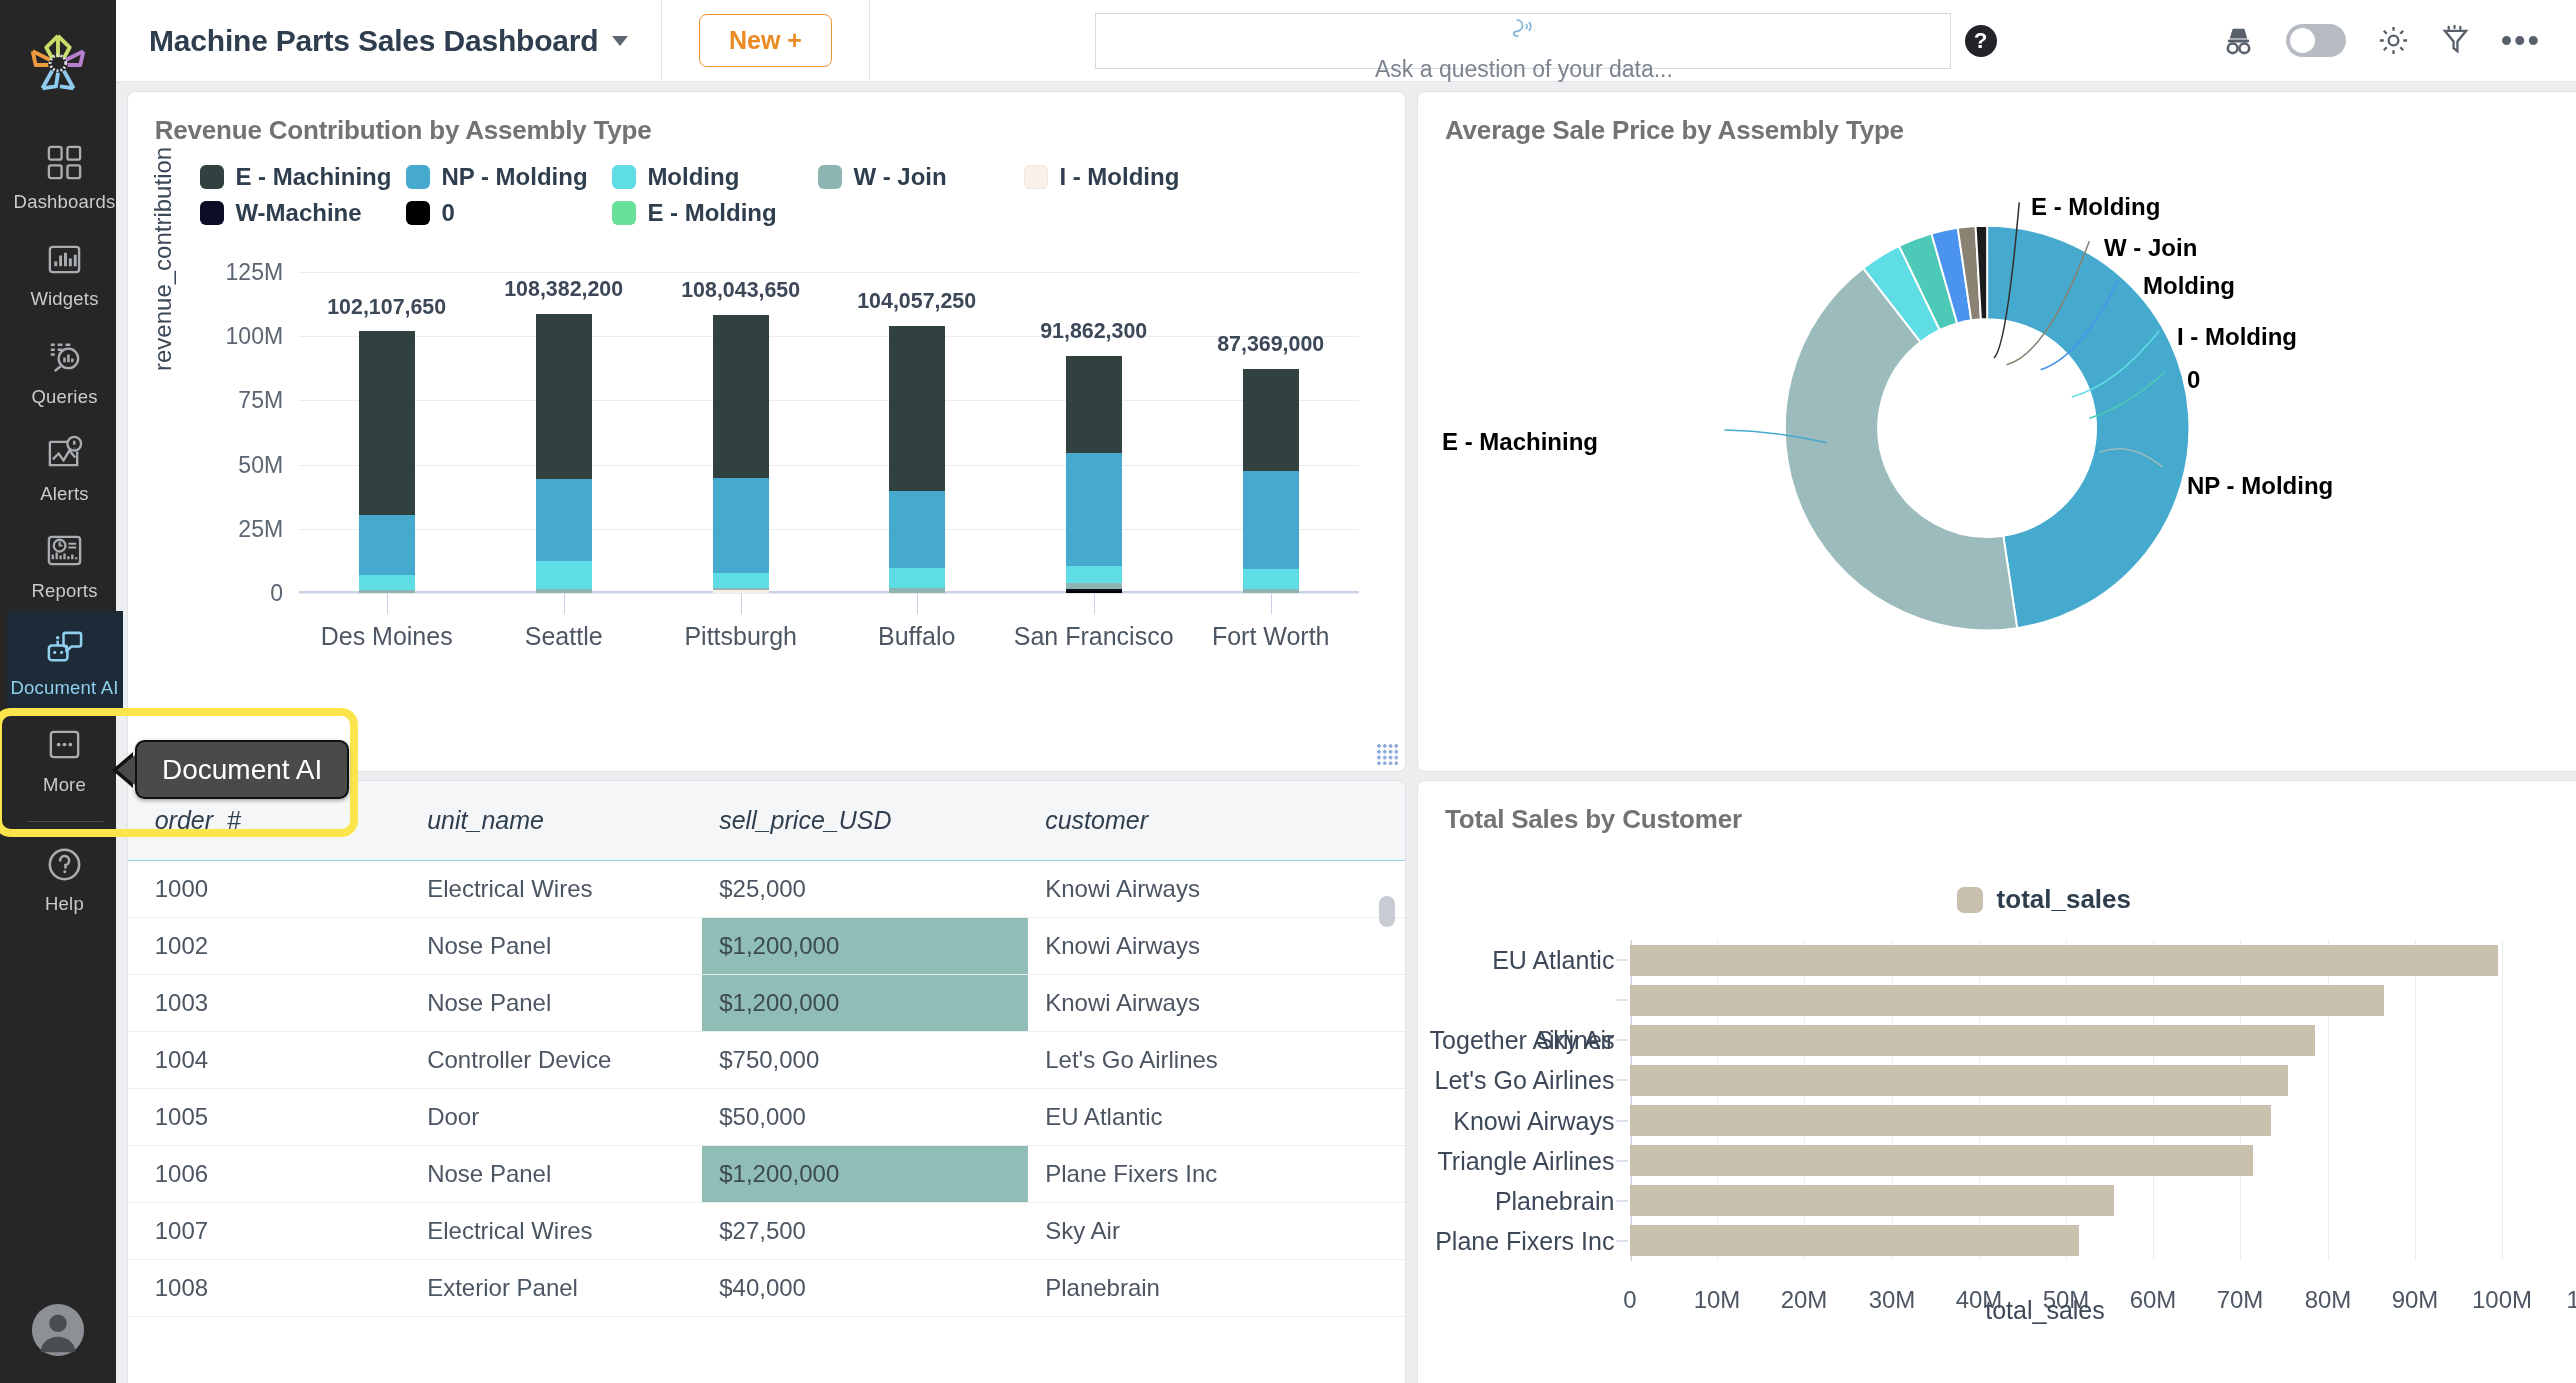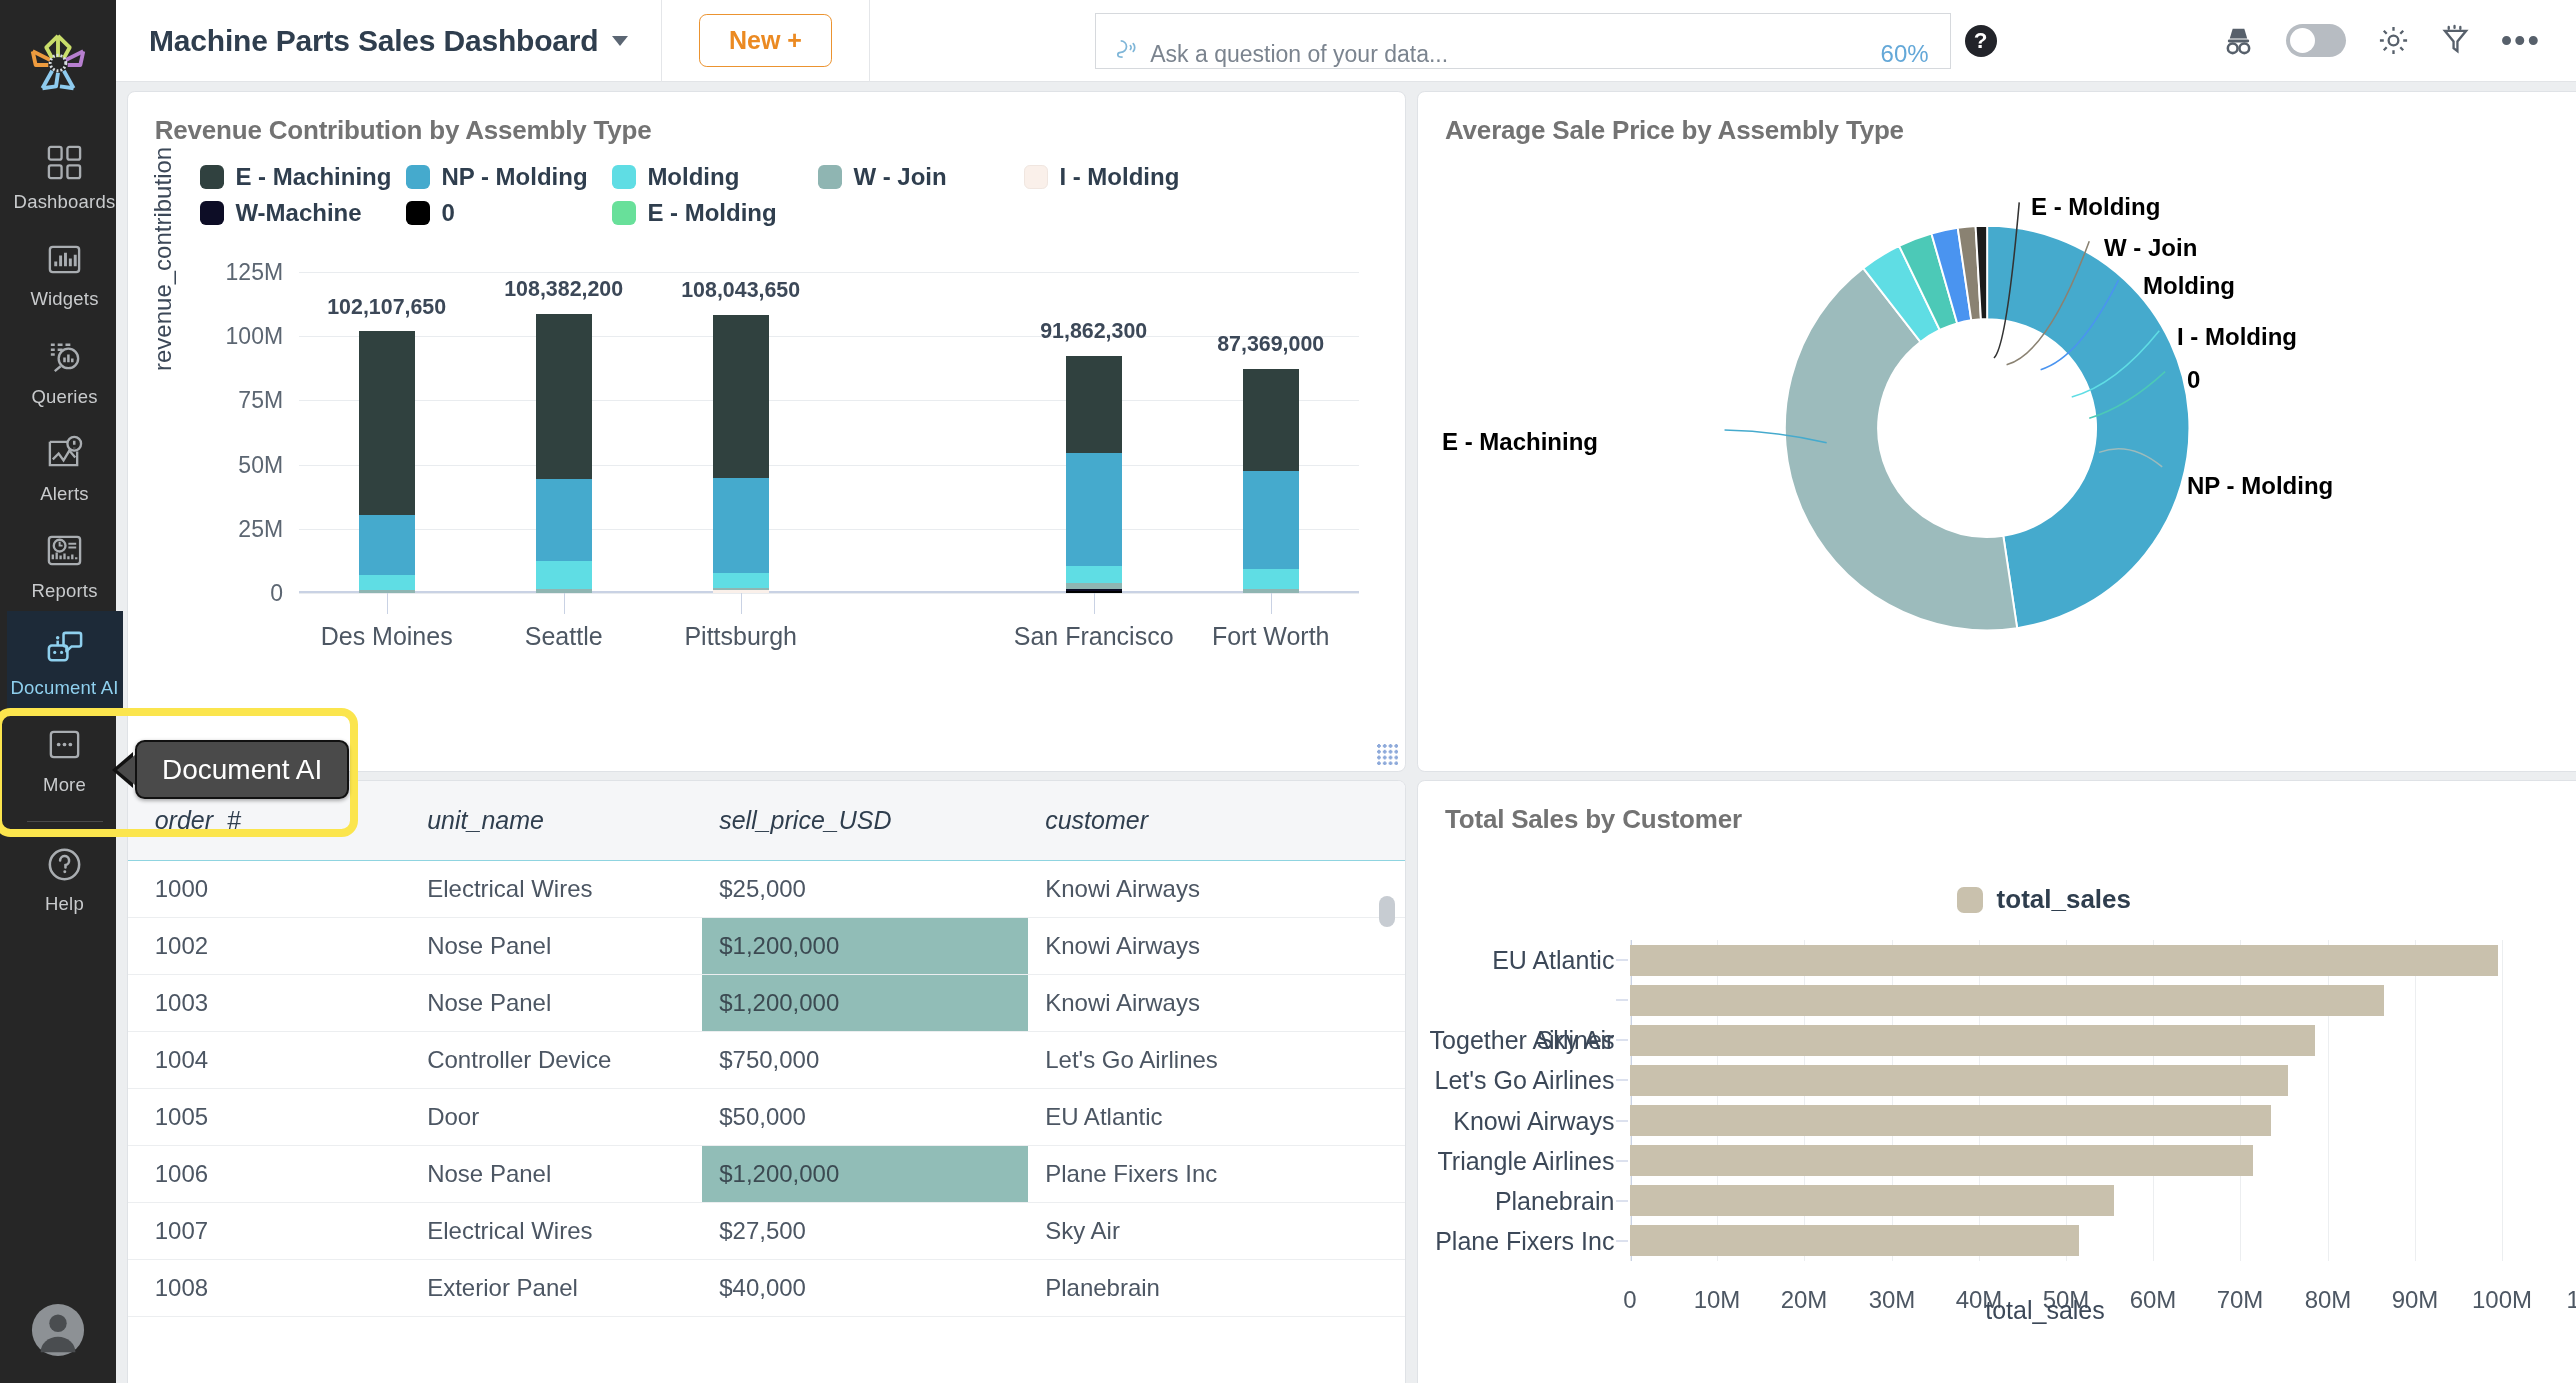--- a/index.html
+++ b/index.html
@@ -77,21 +77,21 @@
   }
   .new-btn-zone { padding: 0 37px; height: 82px; display: flex; align-items: center; border-right: 1px solid #e4e6e9;}
   .new-btn {
     border: 1.9px solid #eb9330; color: #eb8a22; background: #fff;
     font-size: 25px; font-weight: bold; border-radius: 7.8px; padding: 10.7px 29px; cursor: pointer;
     font-family: "Liberation Sans", sans-serif;
   }
   .search-zone { flex: 1; display: flex; align-items: center; justify-content: center; }
   .search-box {
     width: 856px; height: 56px; border: 1px solid #d6d9dd; background: #fff;
-    display: flex; align-items: flex-end; padding: 0 15.6px; gap: 9.7px;
+    display: flex; align-items: center; padding: 0 15.6px; gap: 9.7px; flex-direction: column;
   }
   .search-input {
     flex: 1; border: none; outline: none; font-size: 23px; color: #6b7580;
     font-family: "Liberation Sans", sans-serif; background: transparent;
   }
   .search-input::placeholder { color: #7b848f; }
   .zoom-pct { font-size: 24px; color: #64a8d8; margin-right: 5.8px; }
   .help-dot {
     width: 32px; height: 32px; border-radius: 50%; background: #22242a; color: #fff;
     font-size: 22.4px; font-weight: bold; display: flex; align-items: center; justify-content: center;
@@ -475,20 +475,29 @@
               </div>
               <div class="bar-group" style="left: 414px; width: 56px;">
                 <div class="seg" style="height: 3.1px; background: rgb(250, 240, 234);"></div>
                 <div class="seg" style="height: 1.9px; background: rgb(143, 181, 178);"></div>
                 <div class="seg" style="height: 15px; background: rgb(95, 221, 228);"></div>
                 <div class="seg" style="height: 95px; background: rgb(69, 170, 205);"></div>
                 <div class="seg" style="height: 163px; background: rgb(48, 65, 63);"></div>
                 <div class="bar-label">108,043,650</div>
                 <div class="xtick-mark"></div>
                 <div class="xtick">Pittsburgh</div>
+              </div>
+              <div class="bar-group" style="left: 590px; width: 56px;">
+                <div class="seg" style="height: 4.6px; background: rgb(143, 181, 178);"></div>
+                <div class="seg" style="height: 20.5px; background: rgb(95, 221, 228);"></div>
+                <div class="seg" style="height: 77px; background: rgb(69, 170, 205);"></div>
+                <div class="seg" style="height: 165px; background: rgb(48, 65, 63);"></div>
+                <div class="bar-label">104,057,250</div>
+                <div class="xtick-mark"></div>
+                <div class="xtick">Buffalo</div>
               </div>
               <div class="bar-group" style="left: 767px; width: 56px;">
                 <div class="seg" style="height: 2.3px; background: rgb(0, 0, 0);"></div>
                 <div class="seg" style="height: 1.9px; background: rgb(13, 13, 38);"></div>
                 <div class="seg" style="height: 5.9px; background: rgb(143, 181, 178);"></div>
                 <div class="seg" style="height: 16.7px; background: rgb(95, 221, 228);"></div>
                 <div class="seg" style="height: 113px; background: rgb(69, 170, 205);"></div>
                 <div class="seg" style="height: 97px; background: rgb(48, 65, 63);"></div>
                 <div class="bar-label">91,862,300</div>
                 <div class="xtick-mark"></div>

